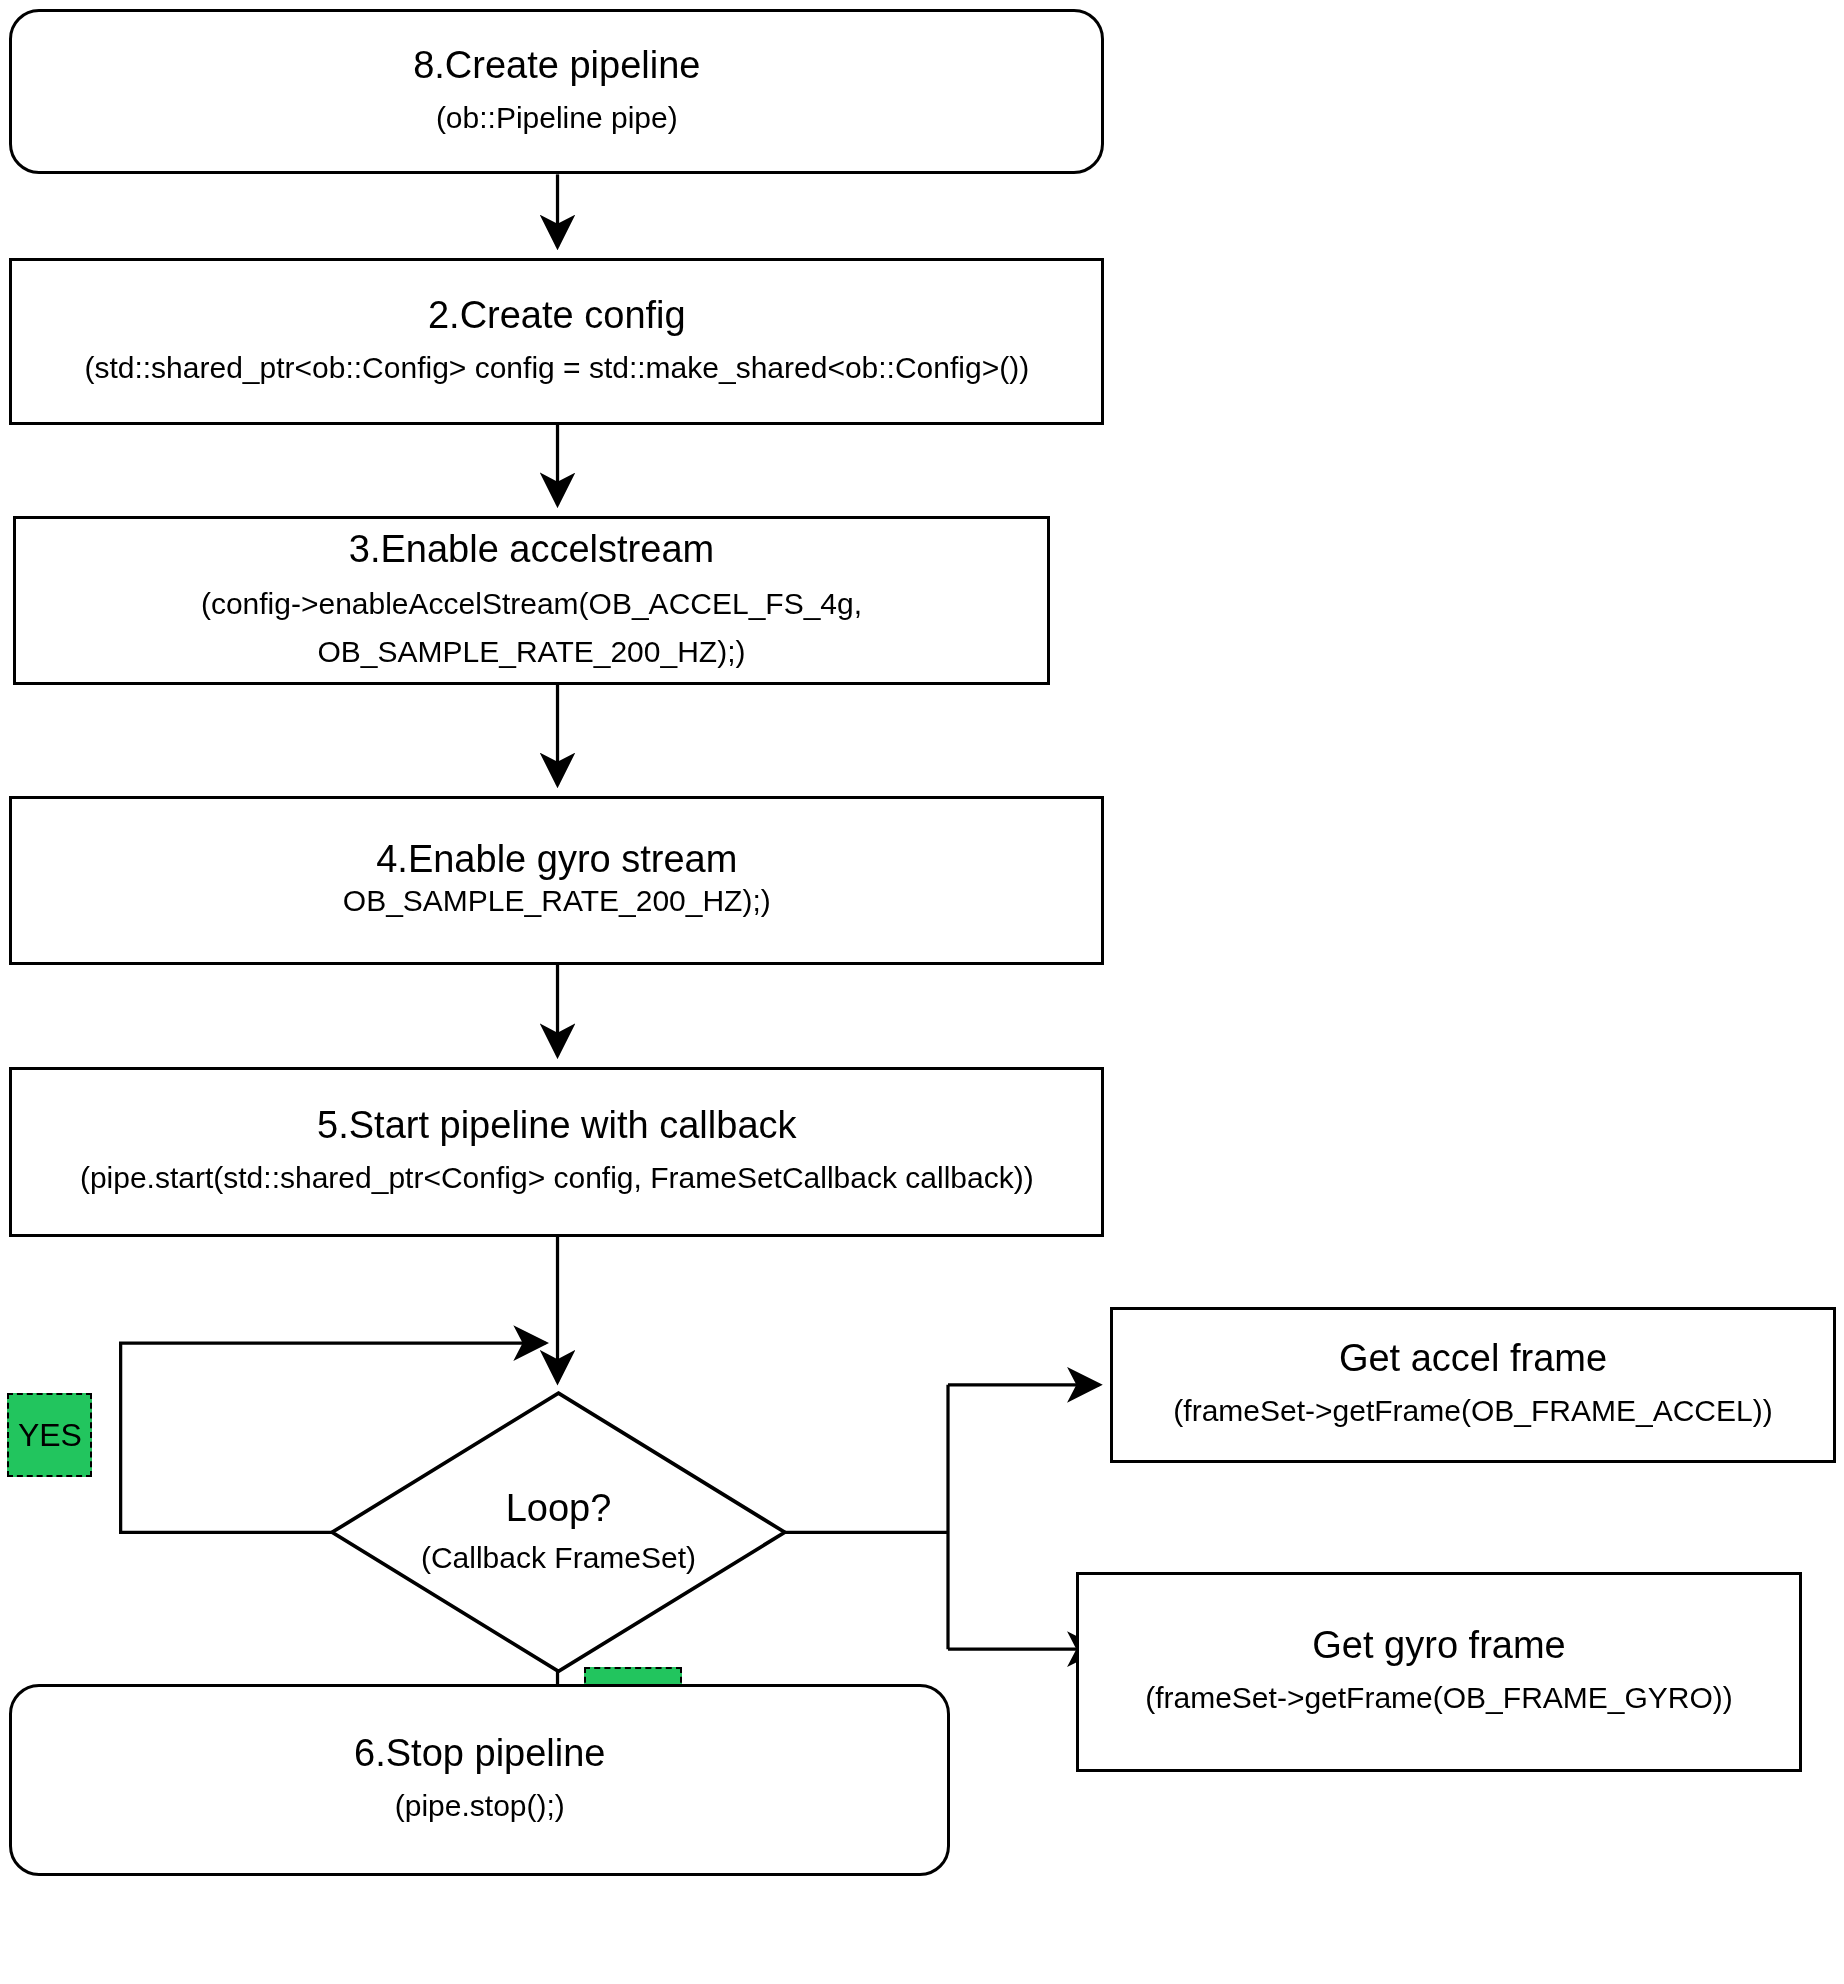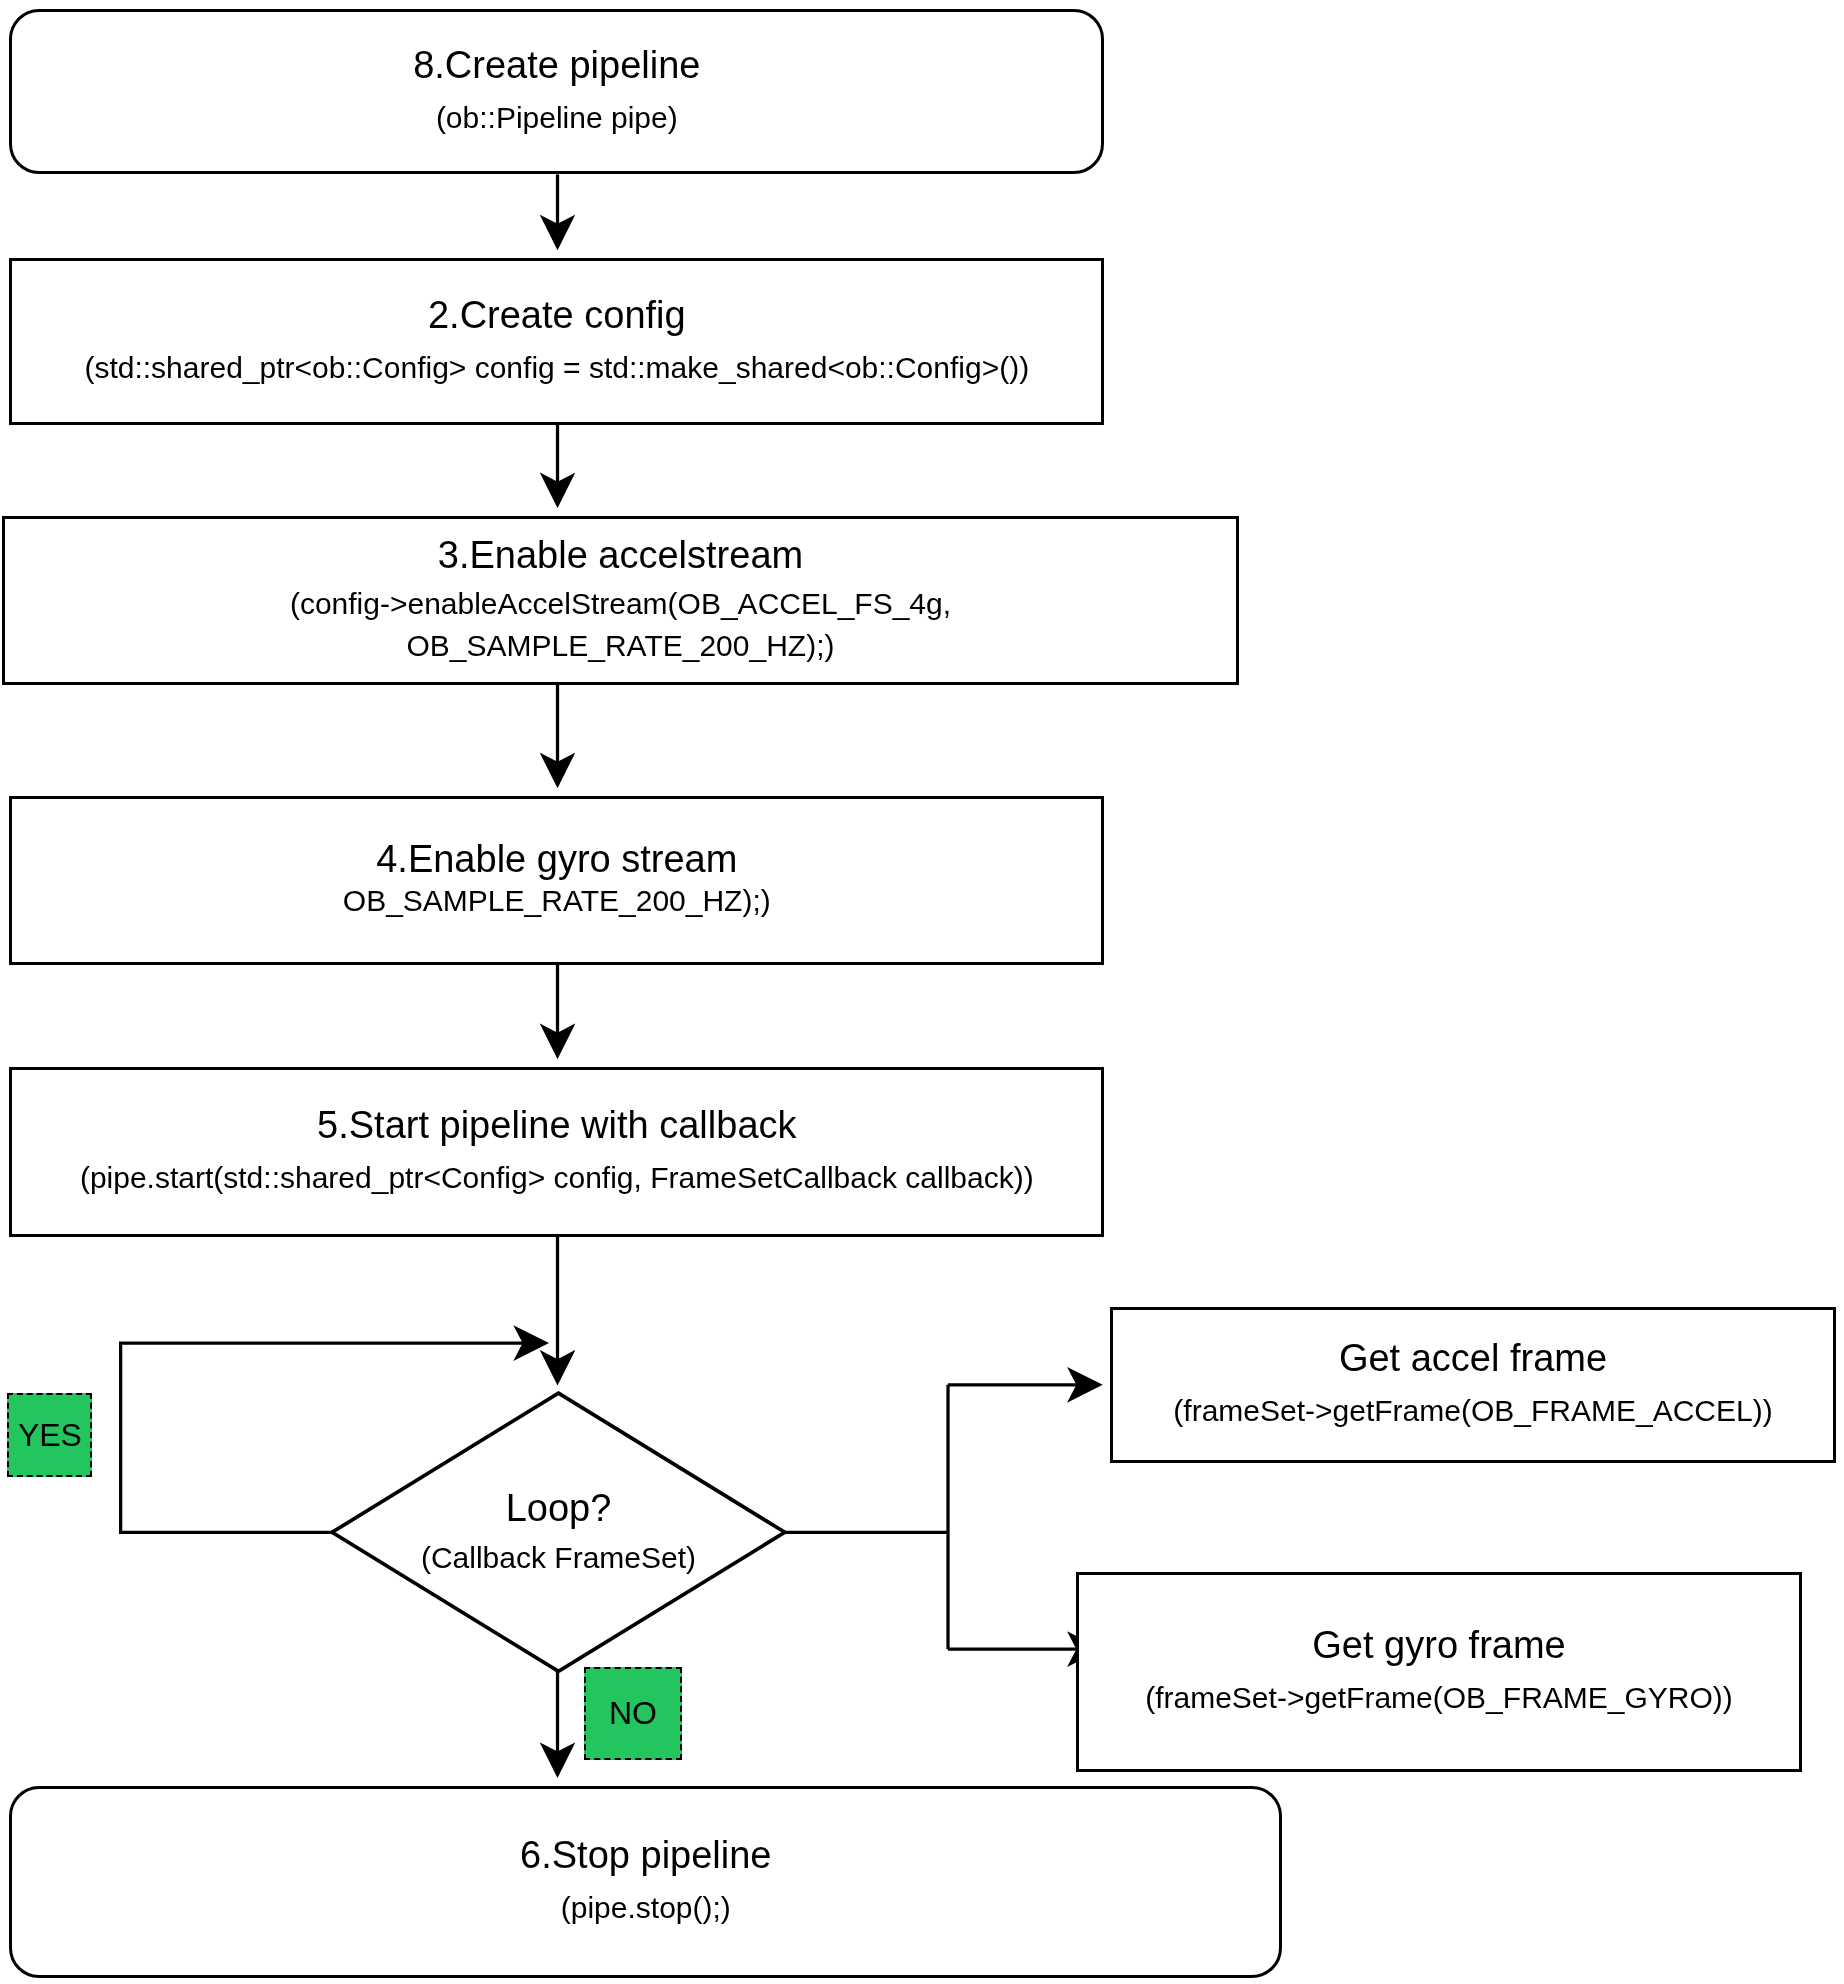--- a/index.html
+++ b/index.html
@@ -111,21 +111,21 @@
   <div class="node terminator" style="left:9.3px; top:9.3px; width:1095px; height:165px;">
     <div class="title">8.Create pipeline</div>
     <div class="sub">(ob::Pipeline pipe)</div>
   </div>
 
   <div class="node" style="left:9.3px; top:258px; width:1095px; height:167px;">
     <div class="title">2.Create config</div>
     <div class="sub">(std::shared_ptr&lt;ob::Config&gt; config = std::make_shared&lt;ob::Config&gt;())</div>
   </div>
 
-  <div class="node" style="left:2px; top:516px; width:1237px; height:169px; gap:5px;">
+  <div class="node" style="left:13px; top:516px; width:1037px; height:169px; gap:11px;">
     <div class="title">3.Enable accelstream</div>
     <div class="sub">(config-&gt;enableAccelStream(OB_ACCEL_FS_4g,</div>
     <div class="sub" style="margin-top:-5.6px;">OB_SAMPLE_RATE_200_HZ);)</div>
   </div>
 
   <div class="node" style="left:9.3px; top:796px; width:1095px; height:169px; gap:3.7px;">
     <div class="title">4.Enable gyro stream</div>
     <div class="sub" style="margin-top:-5.6px;">OB_SAMPLE_RATE_200_HZ);)</div>
   </div>
 
@@ -150,19 +150,19 @@
   <div class="node" style="left:1110px; top:1307px; width:726px; height:156px;">
     <div class="title">Get accel frame</div>
     <div class="sub">(frameSet-&gt;getFrame(OB_FRAME_ACCEL))</div>
   </div>
 
   <div class="node" style="left:1076px; top:1572px; width:726px; height:200px;">
     <div class="title">Get gyro frame</div>
     <div class="sub">(frameSet-&gt;getFrame(OB_FRAME_GYRO))</div>
   </div>
 
-  <div class="node terminator" style="left:9.3px; top:1786px; width:1273px; height:192px;">
+  <div class="node terminator" style="left:9.3px; top:1684px; width:941px; height:192px;">
     <div class="title">6.Stop pipeline</div>
     <div class="sub">(pipe.stop();)</div>
   </div>
 
 </div>
 
 
 </body></html>

